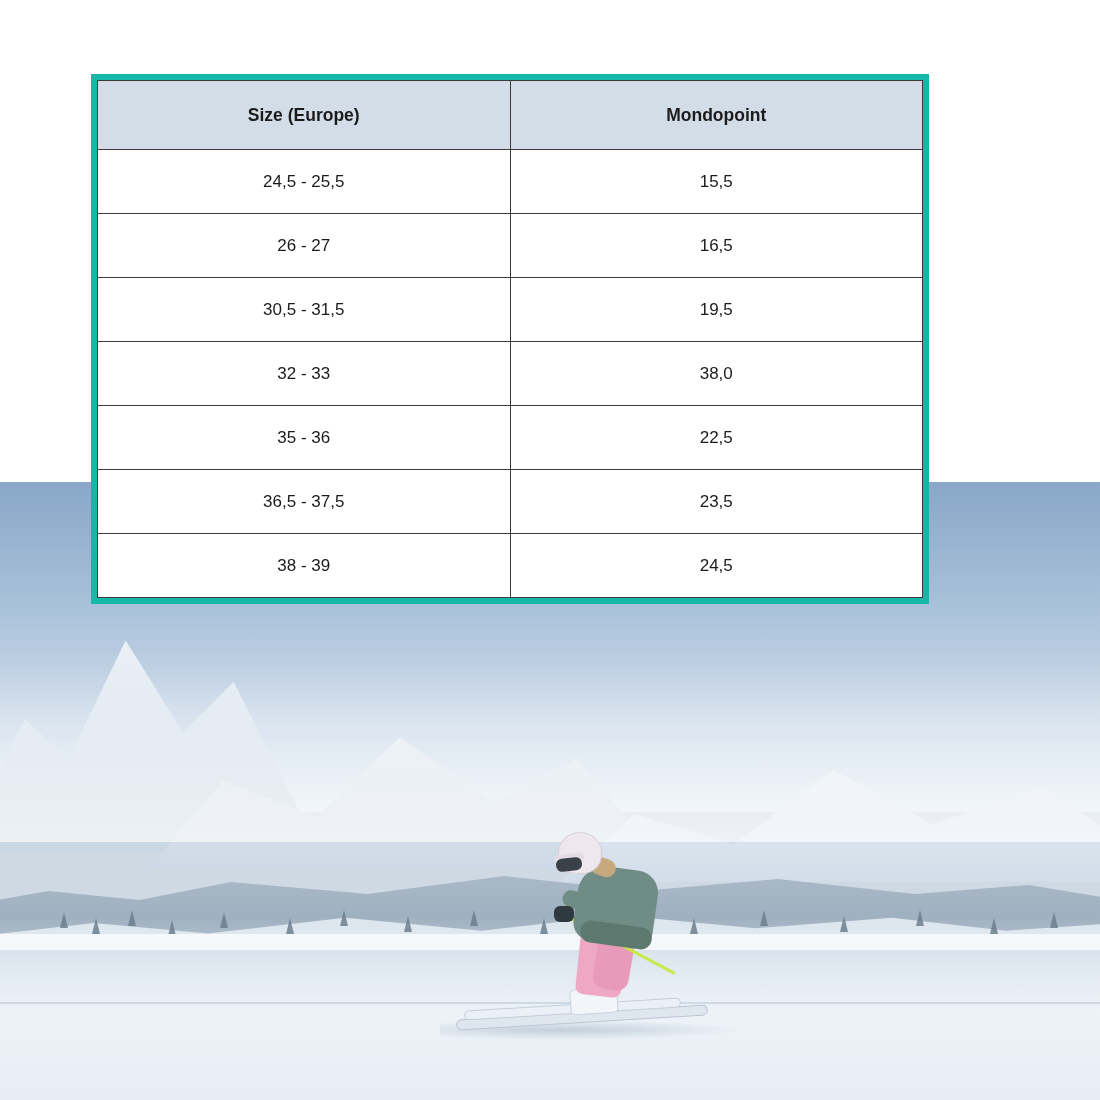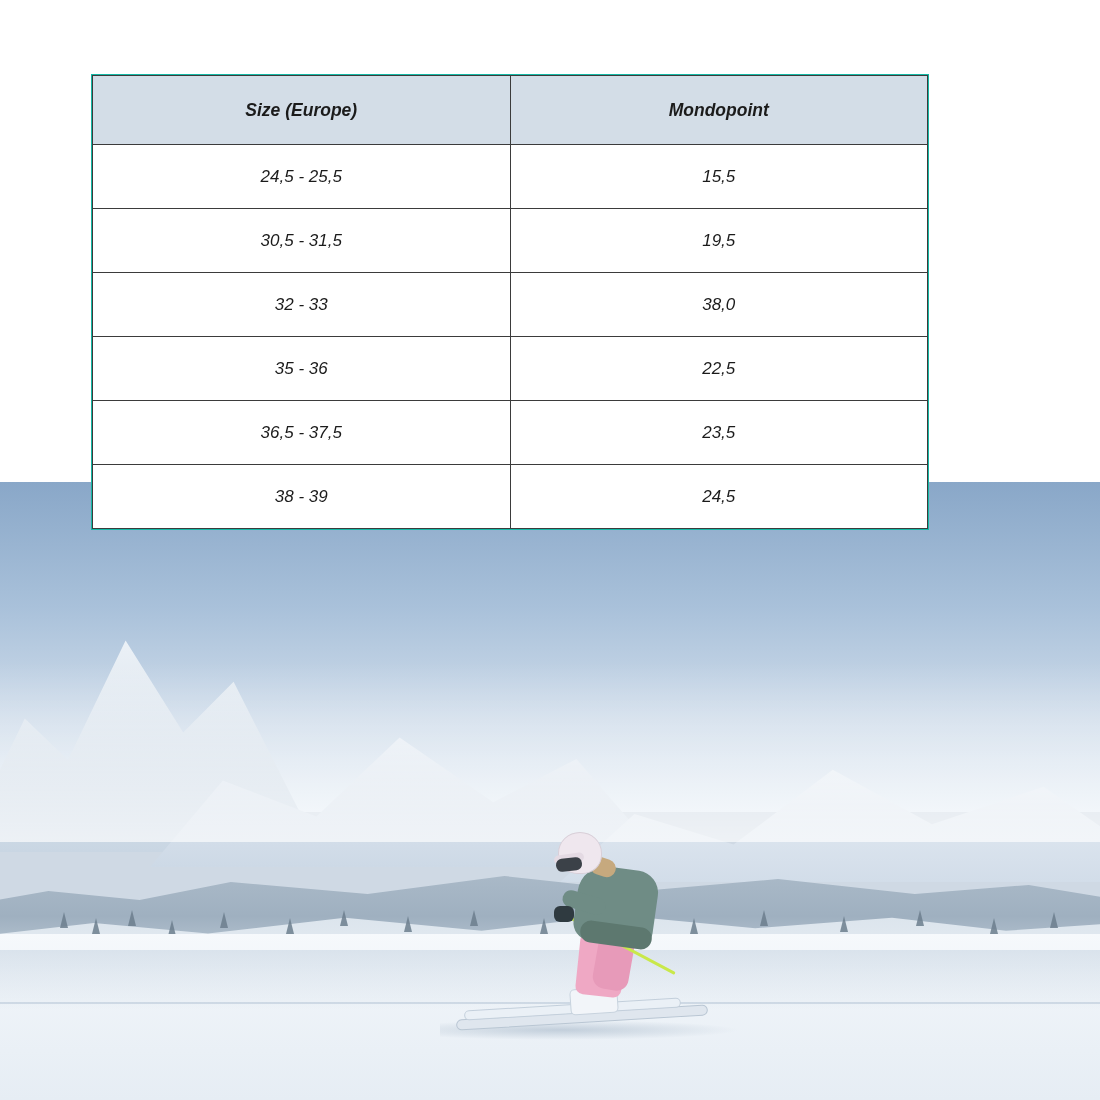--- a/index.html
+++ b/index.html
@@ -218,23 +218,22 @@
     background: radial-gradient(ellipse at 40% 50%, rgba(160,178,196,.55) 0%, rgba(160,178,196,0) 70%);
   }
 
   
   .table-wrap {
     position: absolute;
     left: 91px;
     top: 74px;
     width: 838px;
     background: #ffffff;
-    border: 1px solid #14b8a6;
+    border: 6px solid #14b8a6;
     box-sizing: border-box;
-    font-style: italic;
   }
   table.size-table {
     width: 100%;
     border-collapse: collapse;
     table-layout: fixed;
     background: #ffffff;
   }
   table.size-table th,
   table.size-table td {
     border: 1px solid #3b3b3b;
@@ -323,20 +322,24 @@
           <th>Size (Europe)</th>
           <th>Mondopoint</th>
         </tr>
       </thead>
       <tbody>
         <tr>
           <td>24,5 - 25,5</td>
           <td>15,5</td>
         </tr>
         <tr>
+          <td>26 - 27</td>
+          <td>16,5</td>
+        </tr>
+        <tr>
           <td>30,5 - 31,5</td>
           <td>19,5</td>
         </tr>
         <tr>
           <td>32 - 33</td>
           <td>38,0</td>
         </tr>
         <tr>
           <td>35 - 36</td>
           <td>22,5</td>

